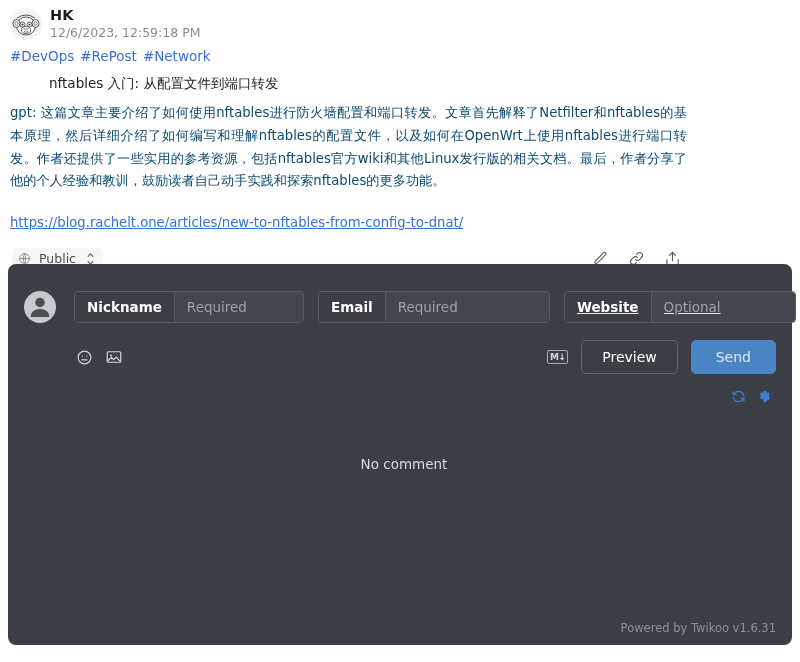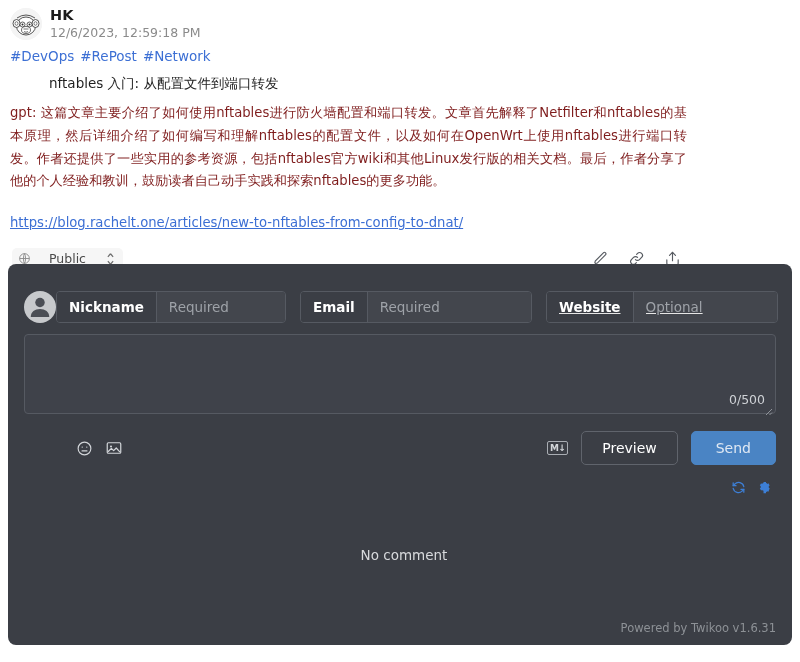--- a/index.html
+++ b/index.html
@@ -32,56 +32,56 @@
   .tags { padding: 8px 0 0 10px; font-size: 13.5px; color: #3c6fd4; }
   .tags span { margin-right: 6px; }
 
   
   .post-title {
     padding: 9px 14px 0 10px;
     font-size: 13.5px; color: #1f1f1f; line-height: 1.5; margin-left: 39px;
   }
   .post-body {
     padding: 9px 12px 0 10px;
-    font-size: 13.2px; color: #7f1d1d; line-height: 1.72;
+    font-size: 13.2px; color: #0c4a6e; line-height: 1.72;
     text-align: justify;
   }
   .post-link {
     display: block;
     padding: 22px 10px 0 10px;
     font-size: 13.2px; color: #3c6fd4;
     text-decoration: underline; word-break: break-all;
   }
 
   
   .meta-bar {
     display: flex; align-items: center; justify-content: space-between;
     padding: 18px 18px 0 12px;
   }
   .visibility {
-    display: inline-flex; align-items: center; gap: 18px;
+    display: inline-flex; align-items: center; gap: 8px;
     background: #f6f6f6; border-radius: 5px;
     padding: 3px 8px 3px 6px;
     font-size: 12.5px; color: #4b4b4b;
   }
   .visibility .globe { display:flex; }
   .updown { display:flex; flex-direction:column; line-height:0; margin-left:2px; }
   .meta-icons { display: flex; align-items: center; gap: 19px; }
   .meta-icons .ic { cursor: pointer; display:flex; }
 
   
   .comment-panel {
     position: absolute; left: 8px; top: 264px;
     width: 784px; height: 381px;
     background: #3b3e45; border-radius: 8px;
     color: #e6e6e6;
   }
   .form-row {
     display: flex; align-items: center;
-    padding: 27px 14px 0 16px; gap: 0;
+    padding: 27px 14px 0 16px; gap: 18px;
   }
   .user-avatar {
     width: 32px; height: 32px; border-radius: 50%;
     background: #c7c9cc; flex: 0 0 32px;
     display: flex; align-items: center; justify-content: center;
   }
   .fields { display: flex; gap: 14px; flex: 1; }
   .field-group {
     display: flex; align-items: stretch;
     border: 1px solid #565a62; border-radius: 4px;
@@ -253,29 +253,20 @@
           <div class="field-label">Email</div>
           <input class="field-input" placeholder="Required" style="">
         </div>
         <div class="field-group fg-site">
           <div class="field-label">Website</div>
           <input class="field-input" placeholder="Optional" style="">
         </div>
       </div>
     </div>
 
-    <div class="textarea-wrap">
-      <textarea class="comment-textarea" placeholder="" style=""></textarea>
-      <div class="char-count">0/500</div>
-      <span class="resize-grip">
-        <svg width="10" height="10" viewBox="0 0 10 10" stroke="#8f9399" stroke-width="1">
-          <path d="M9 3 L3 9 M9 6.5 L6.5 9"></path>
-        </svg>
-      </span>
-    </div>
 
     <div class="action-row">
       <div class="left-tools">
         <span class="tool-ic">
           <svg width="17" height="17" viewBox="0 0 24 24" fill="none" stroke="#d3d6da" stroke-width="1.6">
             <circle cx="12" cy="12" r="9"></circle>
             <circle cx="8.8" cy="10" r="1" fill="#d3d6da" stroke="none"></circle>
             <circle cx="15.2" cy="10" r="1" fill="#d3d6da" stroke="none"></circle>
             <path d="M8.5 15.4h7" stroke-linecap="round"></path>
           </svg>

